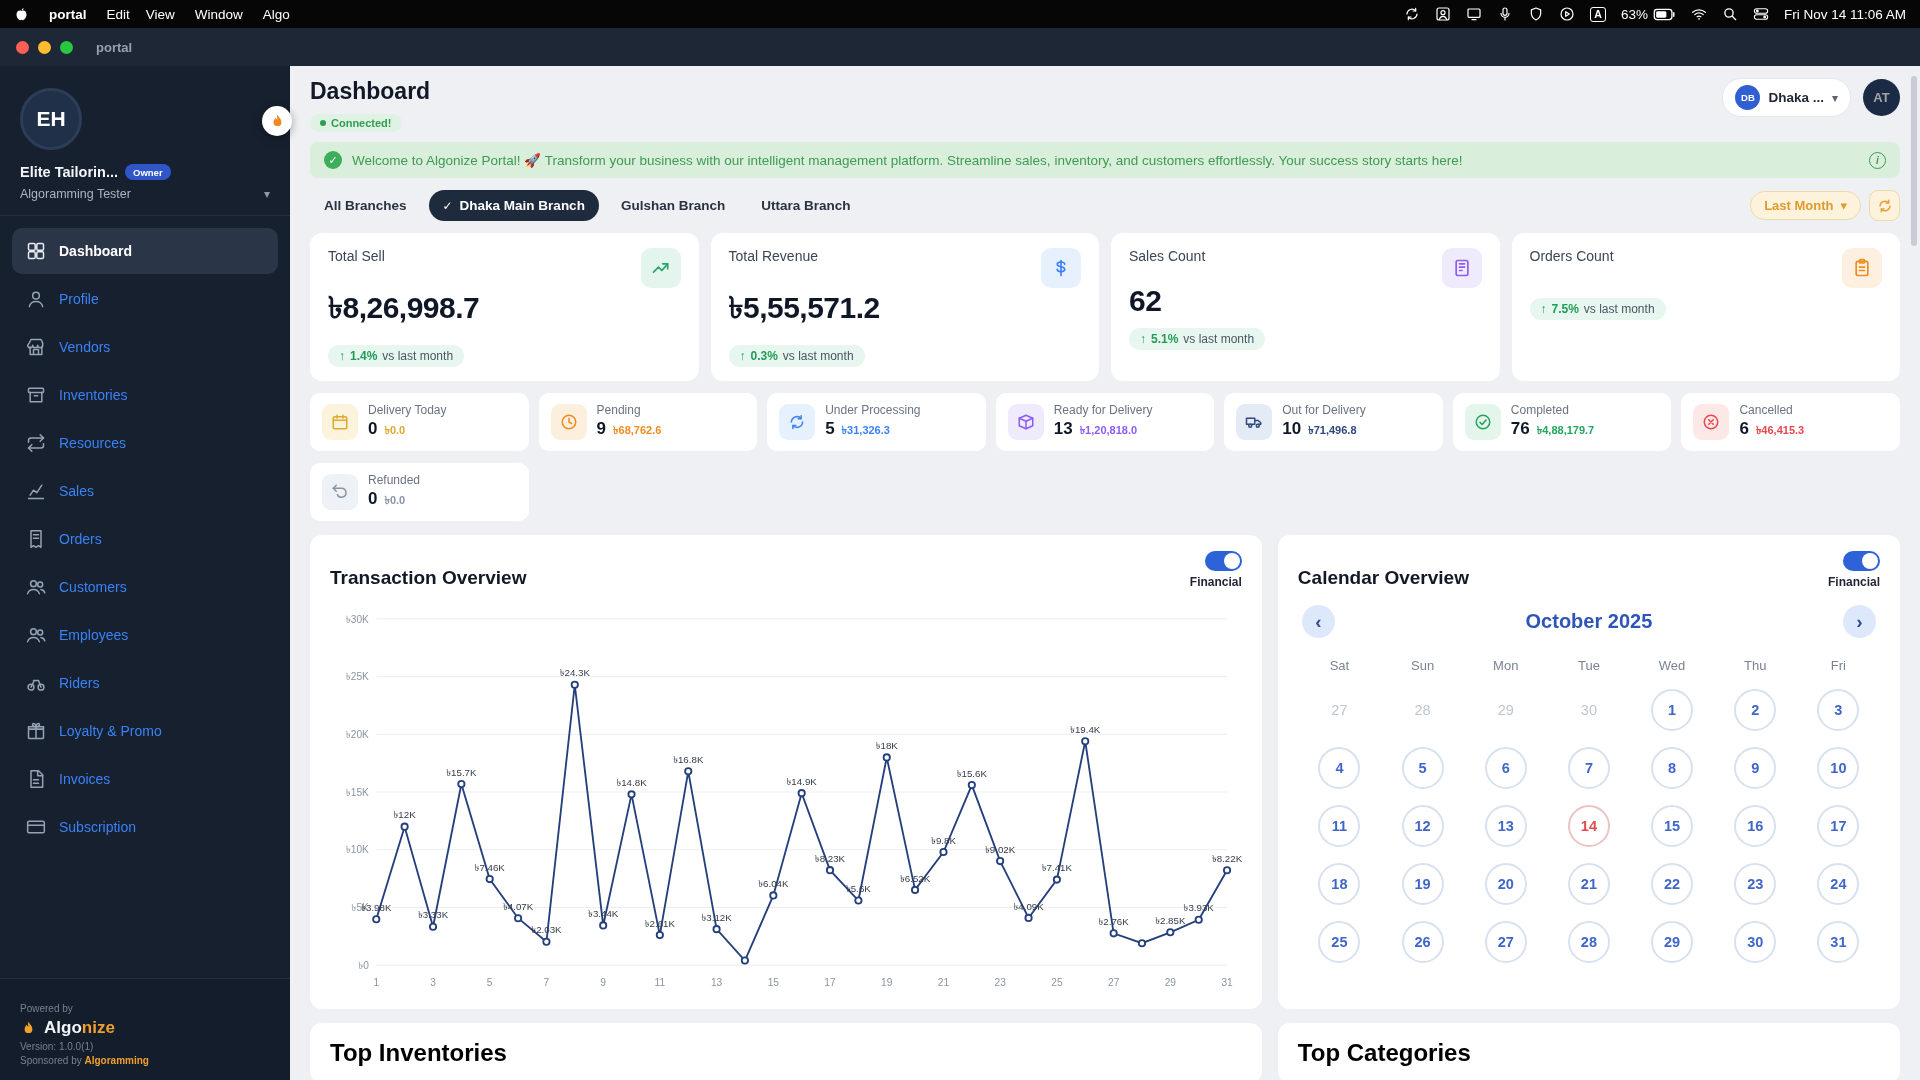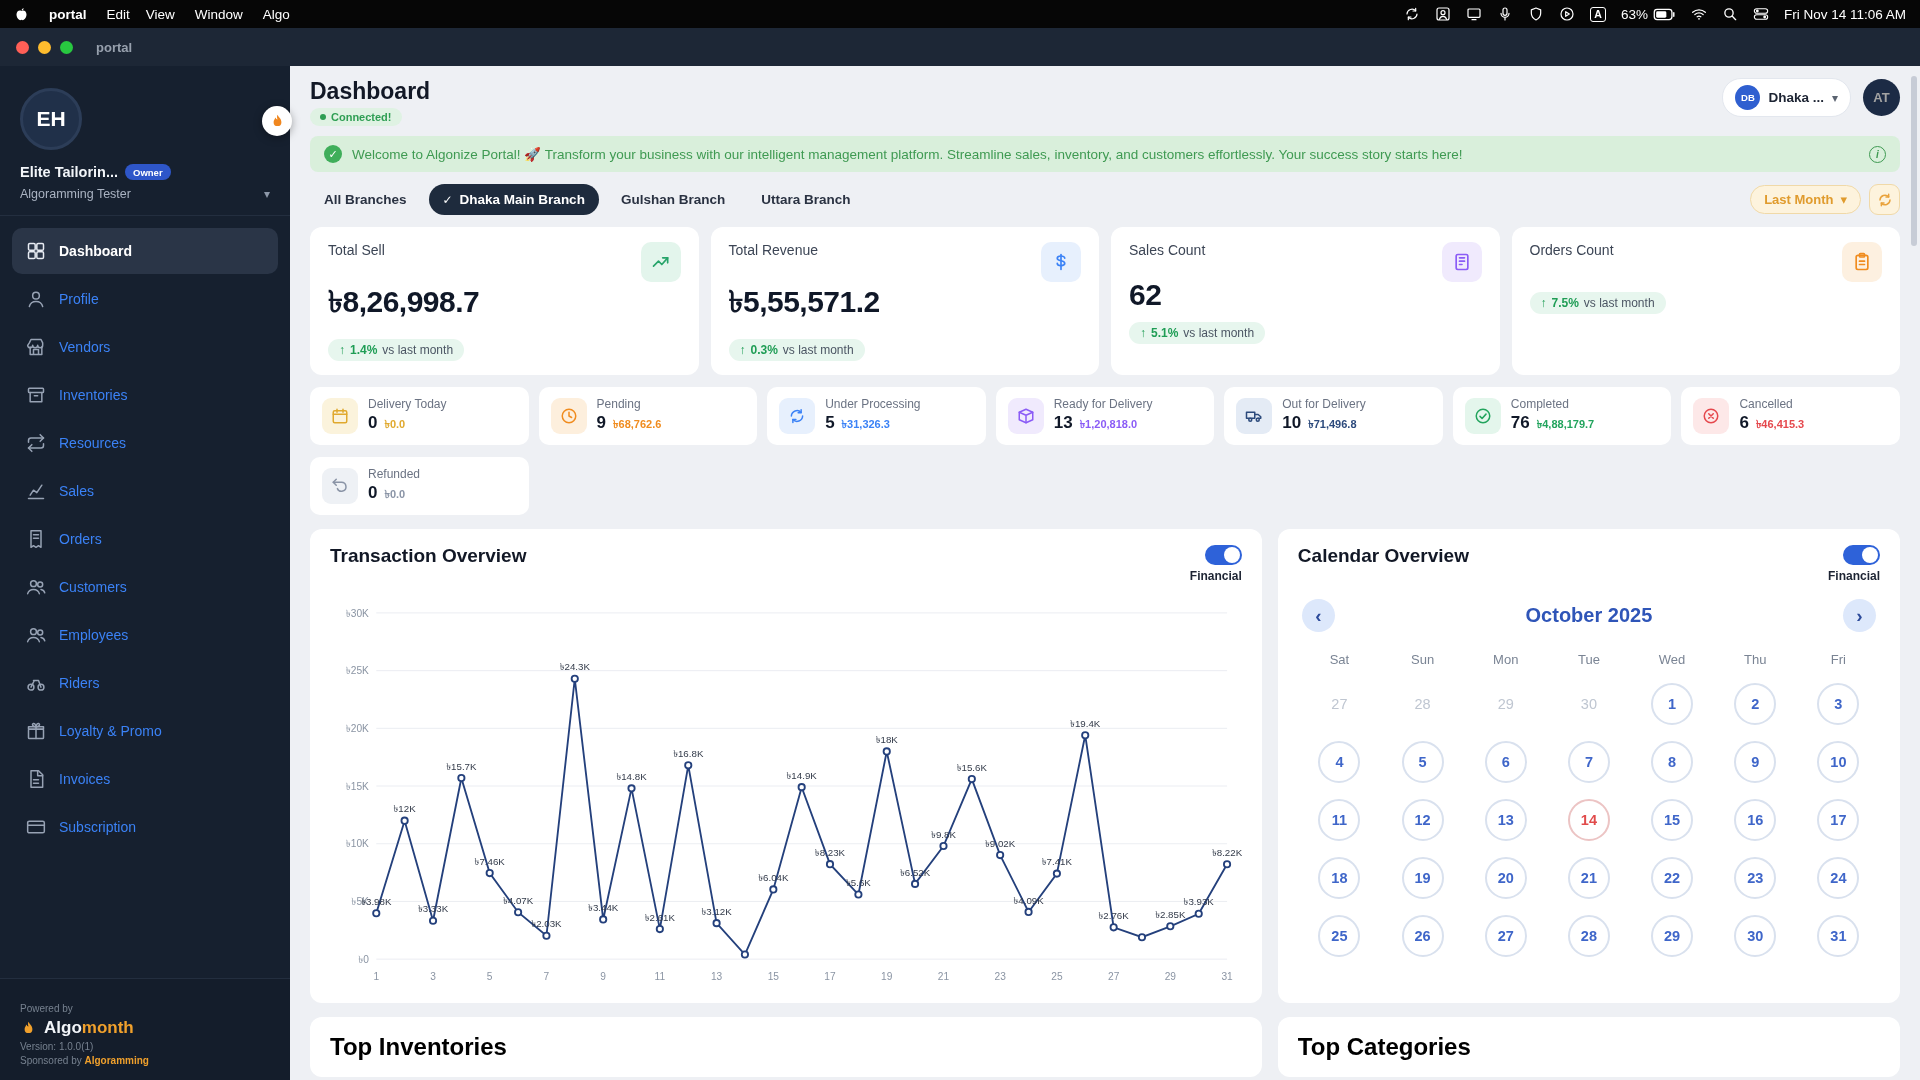--- a/index.html
+++ b/index.html
@@ -55,21 +55,21 @@
   .sbf-version{font-size:10px;color:#76818f;margin-top:3px}
   .sbf-sponsor{font-size:10px;color:#76818f;margin-top:3px}
   .sbf-sponsor .sp{color:#f0a02c;font-weight:700}
 
   
   .main{flex:1;min-width:0;padding:12px 20px 0 20px;overflow:hidden;position:relative}
   .main-scrollbar{position:absolute;right:3px;top:10px;width:6px;height:170px;border-radius:3px;background:#c7ccd6}
 
   .main-header{display:flex;justify-content:space-between;align-items:flex-start}
   .mh-left h1{font-size:23px;font-weight:800;color:#121826}
-  .connected{display:inline-flex;align-items:center;gap:5px;background:#dff2e3;color:#2e9e53;font-size:11px;font-weight:600;border-radius:10px;padding:3px 10px;margin-top:3px}
+  .connected{display:inline-flex;align-items:center;gap:5px;background:#dff2e3;color:#2e9e53;font-size:11px;font-weight:600;border-radius:10px;padding:3px 10px;margin-top:9px}
   .c-dot{width:6px;height:6px;border-radius:50%;background:#2e9e53}
   .mh-right{display:flex;align-items:center;gap:12px}
   .branch-select{display:flex;align-items:center;gap:8px;background:#fff;border:1px solid #e3e7ee;border-radius:19px;padding:6px 12px;cursor:pointer}
   .bs-icon{width:25px;height:25px;border-radius:50%;background:#2f5fd0;color:#fff;font-size:9.5px;font-weight:700;display:flex;align-items:center;justify-content:center}
   .bs-label{font-size:13.5px;font-weight:700;color:#1d2433}
   .chev{color:#5b6471;font-size:12px}
   .user-avatar{width:37px;height:37px;border-radius:50%;background:#1c2b45;color:#a3a3a3;font-size:13px;font-weight:700;display:flex;align-items:center;justify-content:center;cursor:pointer}
 
   .banner{margin-top:10px;background:#d9efdb;border-radius:8px;display:flex;align-items:center;gap:10px;padding:9px 14px}
   .banner-check{width:18px;height:18px;border-radius:50%;background:#3fae5a;color:#fff;font-size:11px;display:flex;align-items:center;justify-content:center;flex:none}
@@ -100,21 +100,21 @@
   .mini-card{background:#fff;border-radius:10px;padding:10px 12px;display:flex;align-items:center;gap:10px}
   .mc-ic{width:36px;height:36px;border-radius:9px;display:flex;align-items:center;justify-content:center;flex:none}
   .mc-ic svg{width:18px;height:18px}
   .mc-title{font-size:12px;color:#6b7383;white-space:nowrap}
   .mc-row{display:flex;align-items:baseline;gap:7px;margin-top:2px}
   .mc-count{font-size:17px;font-weight:800;color:#101828}
   .mc-amount{font-size:11px;font-weight:600;white-space:nowrap}
 
   .charts-row{margin-top:14px;display:grid;grid-template-columns:1.53fr 1fr;gap:16px}
   .panel{background:#fff;border-radius:12px;padding:16px 20px}
-  .panel-head{display:flex;justify-content:space-between;align-items:flex-start}
+  .panel-head{display:flex;justify-content:space-between;align-items:flex-end}
   .panel-head h2{font-size:19px;font-weight:800;color:#121826}
   .toggle-wrap{display:flex;flex-direction:column;align-items:flex-end;gap:4px}
   .toggle{width:37px;height:20px;border-radius:11px;background:#2e62d9;position:relative;cursor:pointer}
   .toggle::after{content:"";position:absolute;right:2px;top:2px;width:16px;height:16px;border-radius:50%;background:#fff}
   .toggle-label{font-size:12px;color:#1d2433;font-weight:600}
 
   .tx-chart{width:100%;height:auto;margin-top:4px;display:block}
   .tx-chart .grid{stroke:#e9ecf1;stroke-width:1}
   .tx-chart .line{fill:none;stroke:#24407c;stroke-width:2}
   .tx-chart .dot{fill:#fff;stroke:#24407c;stroke-width:2}
@@ -376,21 +376,21 @@
   </div>
         </nav>
       <div class="sb-footer">
         <div class="sbf-powered">Powered by</div>
         <div class="sbf-brand">
           <span class="flame">
               <svg viewBox="0 0 24 24">
                 <path d="M12 2.5c2 4 5.5 5.8 5.5 10.5a5.5 5.5 0 0 1-11 0c0-3 1.8-4.8 2.8-6.8.5 1.8 1.4 2.8 2.7 2.8-.9-2.6-.9-4.5 0-6.5z" fill="#f0a02c"></path>
               </svg>
             </span>
-          <span><span class="b1">Algo</span><span class="b2">month</span></span>
+          <span><span class="b1">Algo</span><span class="b2">nize</span></span>
         </div>
         <div class="sbf-version">Version: 1.0.0(1)</div>
         <div class="sbf-sponsor">
           <span>Sponsored by</span> <span class="sp">Algoramming</span>
         </div>
       </div>
     </aside>
 
     <main class="main">
       <div class="main-scrollbar"></div>

